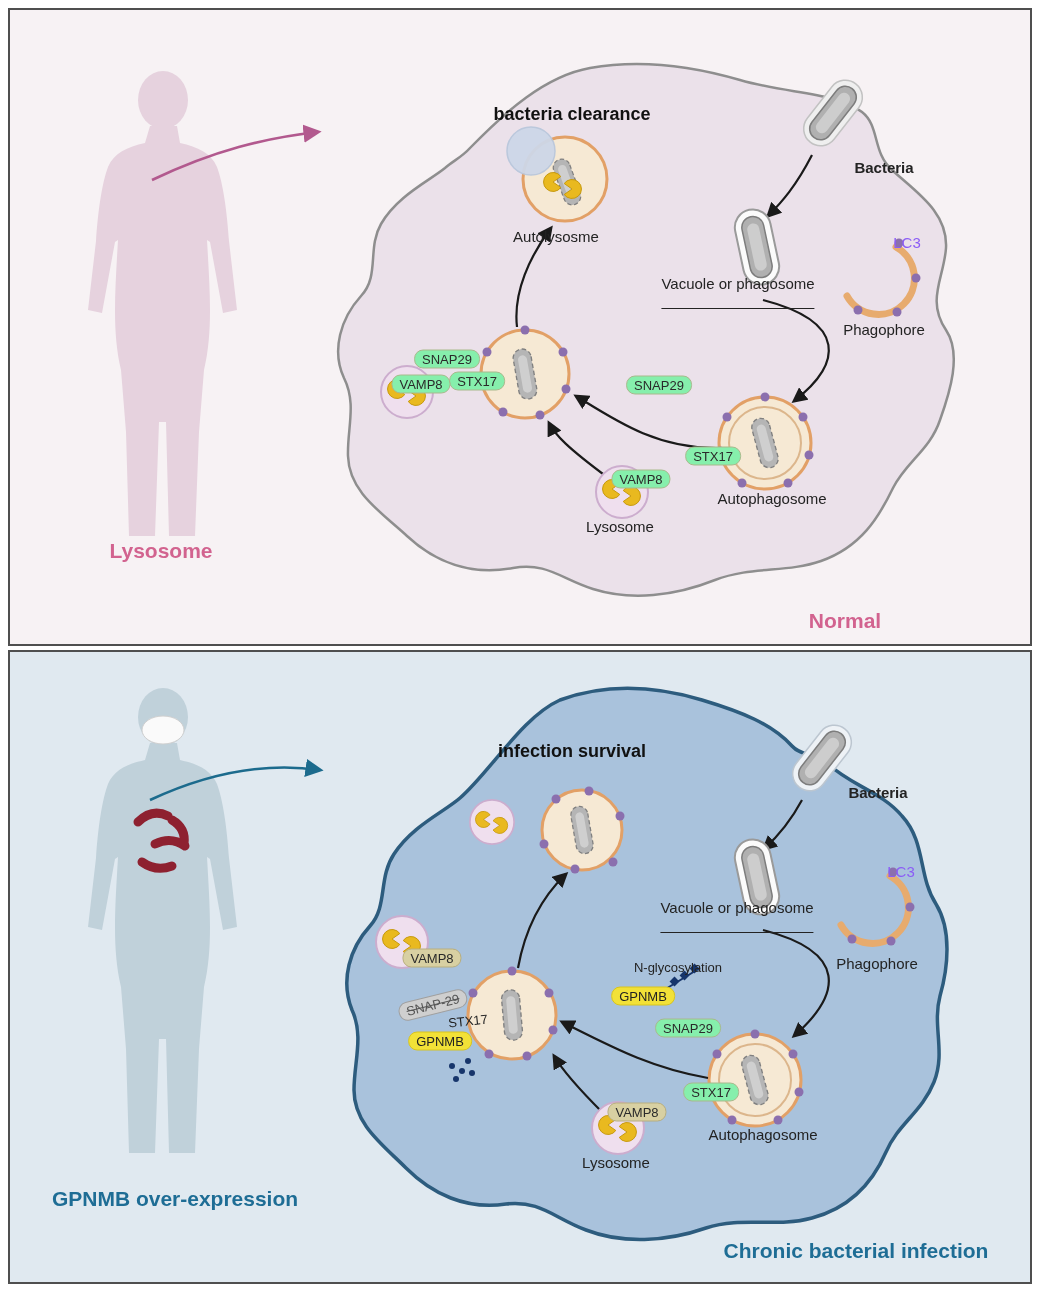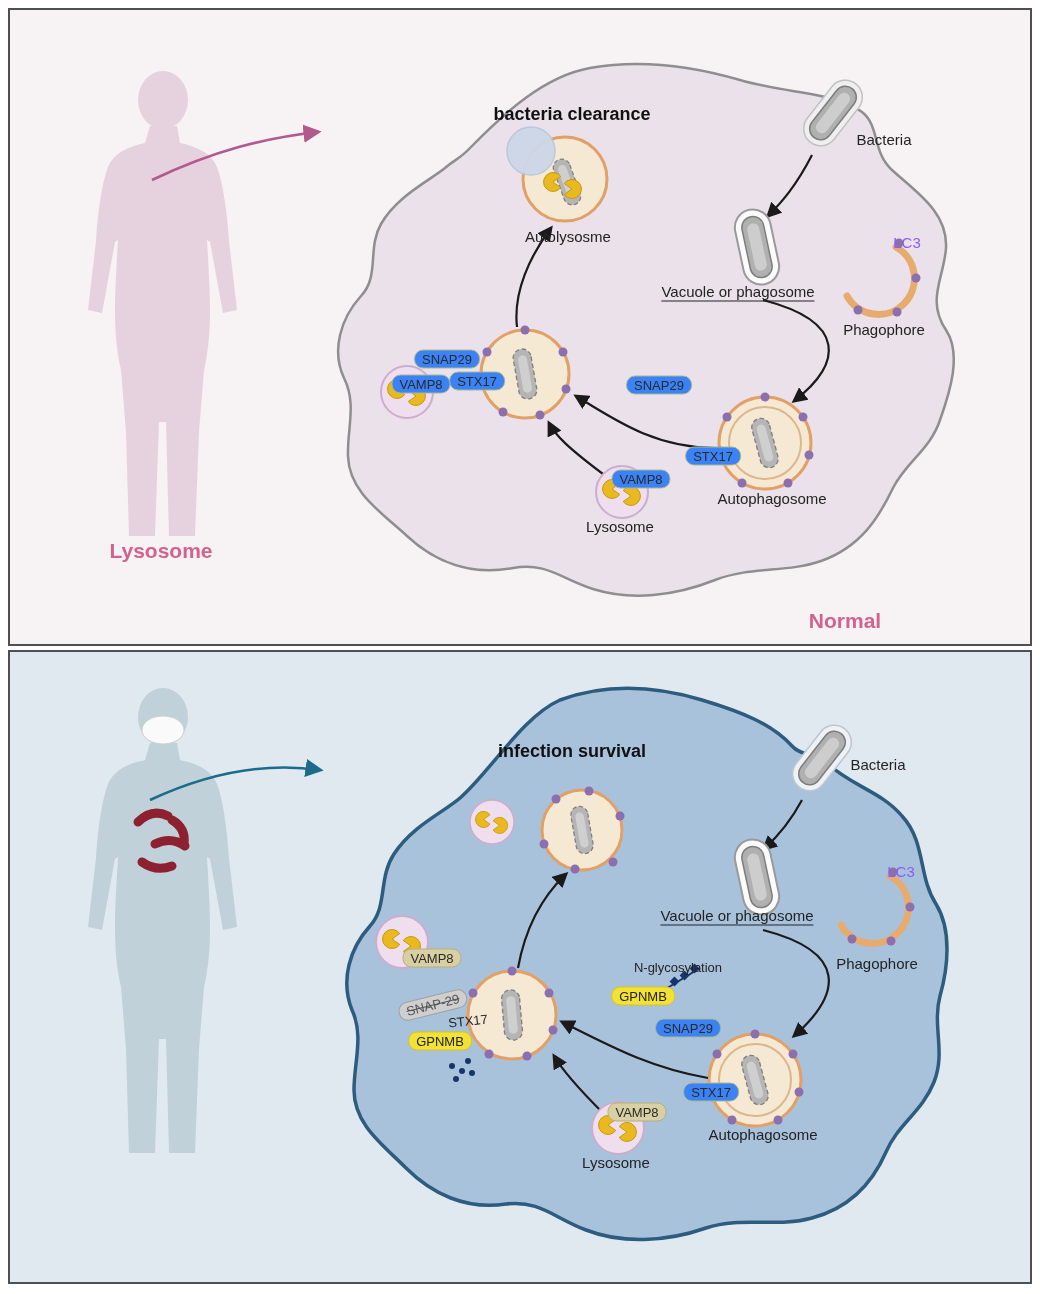--- a/index.html
+++ b/index.html
@@ -5,27 +5,27 @@
   * { margin:0; padding:0; box-sizing:border-box; }
   body { background:#ffffff; font-family:"Liberation Sans", sans-serif; }
   #canvas { position:relative; width:1040px; height:1294px; background:#ffffff; overflow:hidden; }
   .panel { position:absolute; border:2px solid #4f4f4f; }
   #panel-top { left:8px; top:8px; width:1024px; height:638px; background:#f7f2f4; }
   #panel-bottom { left:8px; top:650px; width:1024px; height:634px; background:#e0e9f0; }
   #art { position:absolute; left:0; top:0; }
   #labels { position:absolute; left:0; top:0; width:100%; height:100%; }
 
   .lbl { position:absolute; transform:translate(-50%,-50%); font-size:15px; color:#232323; white-space:nowrap; }
-  .b  { font-weight:normal; }
+  .b  { font-weight:bold;margin-top:28px; }
   .h1 { font-size:18px; font-weight:bold; color:#111; }
-  .ul { border-bottom:1.5px solid #232323; padding-bottom:1px; }
+  .ul { border-bottom:1.5px solid #232323; padding-bottom:16px; }
   .lc3 { color:#8b5cf6; }
   .sm { font-size:13px; }
   .pill { font-size:13px; padding:1px 7px; border-radius:9px; }
-  .pg  { background:#3b82f6; border:1px solid #a8b98c; color:#2a2a2a; }
+  .pg  { background:#86efac; border:1px solid #a8b98c; color:#2a2a2a; }
   .py  { background:#f2e137; border:1px solid #d8c41e; color:#222; }
   .pt  { background:#d8d0a2; border:1px solid #b8ae7e; color:#2a2a2a; }
   .pgr { background:#cfcfcf; border:1px solid #a0a0a0; color:#555; text-decoration:line-through; }
   .ttl-pink { font-size:21px; font-weight:bold; color:#d2638f; }
   .ttl-blue { font-size:21px; font-weight:bold; color:#1e6d95; }
 
   
   .arr  { fill:none; stroke:#1a1a1a; stroke-width:2.2; marker-end:url(#mb); }
   .arrp { fill:none; stroke:#b2598e; stroke-width:2.6; marker-end:url(#mp); }
   .arrt { fill:none; stroke:#1c6b8d; stroke-width:2.6; marker-end:url(#mt); }
@@ -242,21 +242,21 @@
     </g>
 
     <use href="#lyso" transform="translate(402,942)"></use>
     <use href="#lyso" transform="translate(618,1128)"></use>
   </svg>
 
   <div id="labels">
 
     <div class="lbl h1" style="left:572px;top:114px">bacteria clearance</div>
     <div class="lbl b" style="left:884px;top:139px">Bacteria</div>
-    <div class="lbl" style="left:568px;top:236px">Autolysosme</div>
+    <div class="lbl" style="left:556px;top:236px">Autolysosme</div>
     <div class="lbl ul" style="left:738px;top:292px">Vacuole or phagosome</div>
     <div class="lbl lc3" style="left:907px;top:242px">LC3</div>
     <div class="lbl" style="left:884px;top:329px">Phagophore</div>
     <div class="lbl pill pg" style="left:659px;top:385px">SNAP29</div>
     <div class="lbl pill pg" style="left:713px;top:456px">STX17</div>
     <div class="lbl" style="left:772px;top:498px">Autophagosome</div>
     <div class="lbl pill pg" style="left:447px;top:359px">SNAP29</div>
     <div class="lbl pill pg" style="left:477px;top:381px">STX17</div>
     <div class="lbl pill pg" style="left:421px;top:384px">VAMP8</div>
     <div class="lbl pill pg" style="left:641px;top:479px">VAMP8</div>
@@ -273,14 +273,16 @@
     <div class="lbl pill py" style="left:643px;top:996px">GPNMB</div>
     <div class="lbl pill pg" style="left:688px;top:1028px">SNAP29</div>
     <div class="lbl pill pg" style="left:711px;top:1092px">STX17</div>
     <div class="lbl" style="left:763px;top:1134px">Autophagosome</div>
     <div class="lbl pill pgr" style="left:433px;top:1005px;transform:translate(-50%,-50%) rotate(-14deg)">SNAP-29</div>
     <div class="lbl sm" style="left:468px;top:1021px;transform:translate(-50%,-50%) rotate(-6deg)">STX17</div>
     <div class="lbl pill py" style="left:440px;top:1041px">GPNMB</div>
     <div class="lbl pill pt" style="left:432px;top:958px">VAMP8</div>
     <div class="lbl pill pt" style="left:637px;top:1112px">VAMP8</div>
     <div class="lbl" style="left:616px;top:1162px">Lysosome</div>
+    <div class="lbl ttl-blue" style="left:175px;top:1199px">GPNMB over-expression</div>
+    <div class="lbl ttl-blue" style="left:856px;top:1251px">Chronic bacterial infection</div>
   </div>
 </div>
 
 </body></html>

